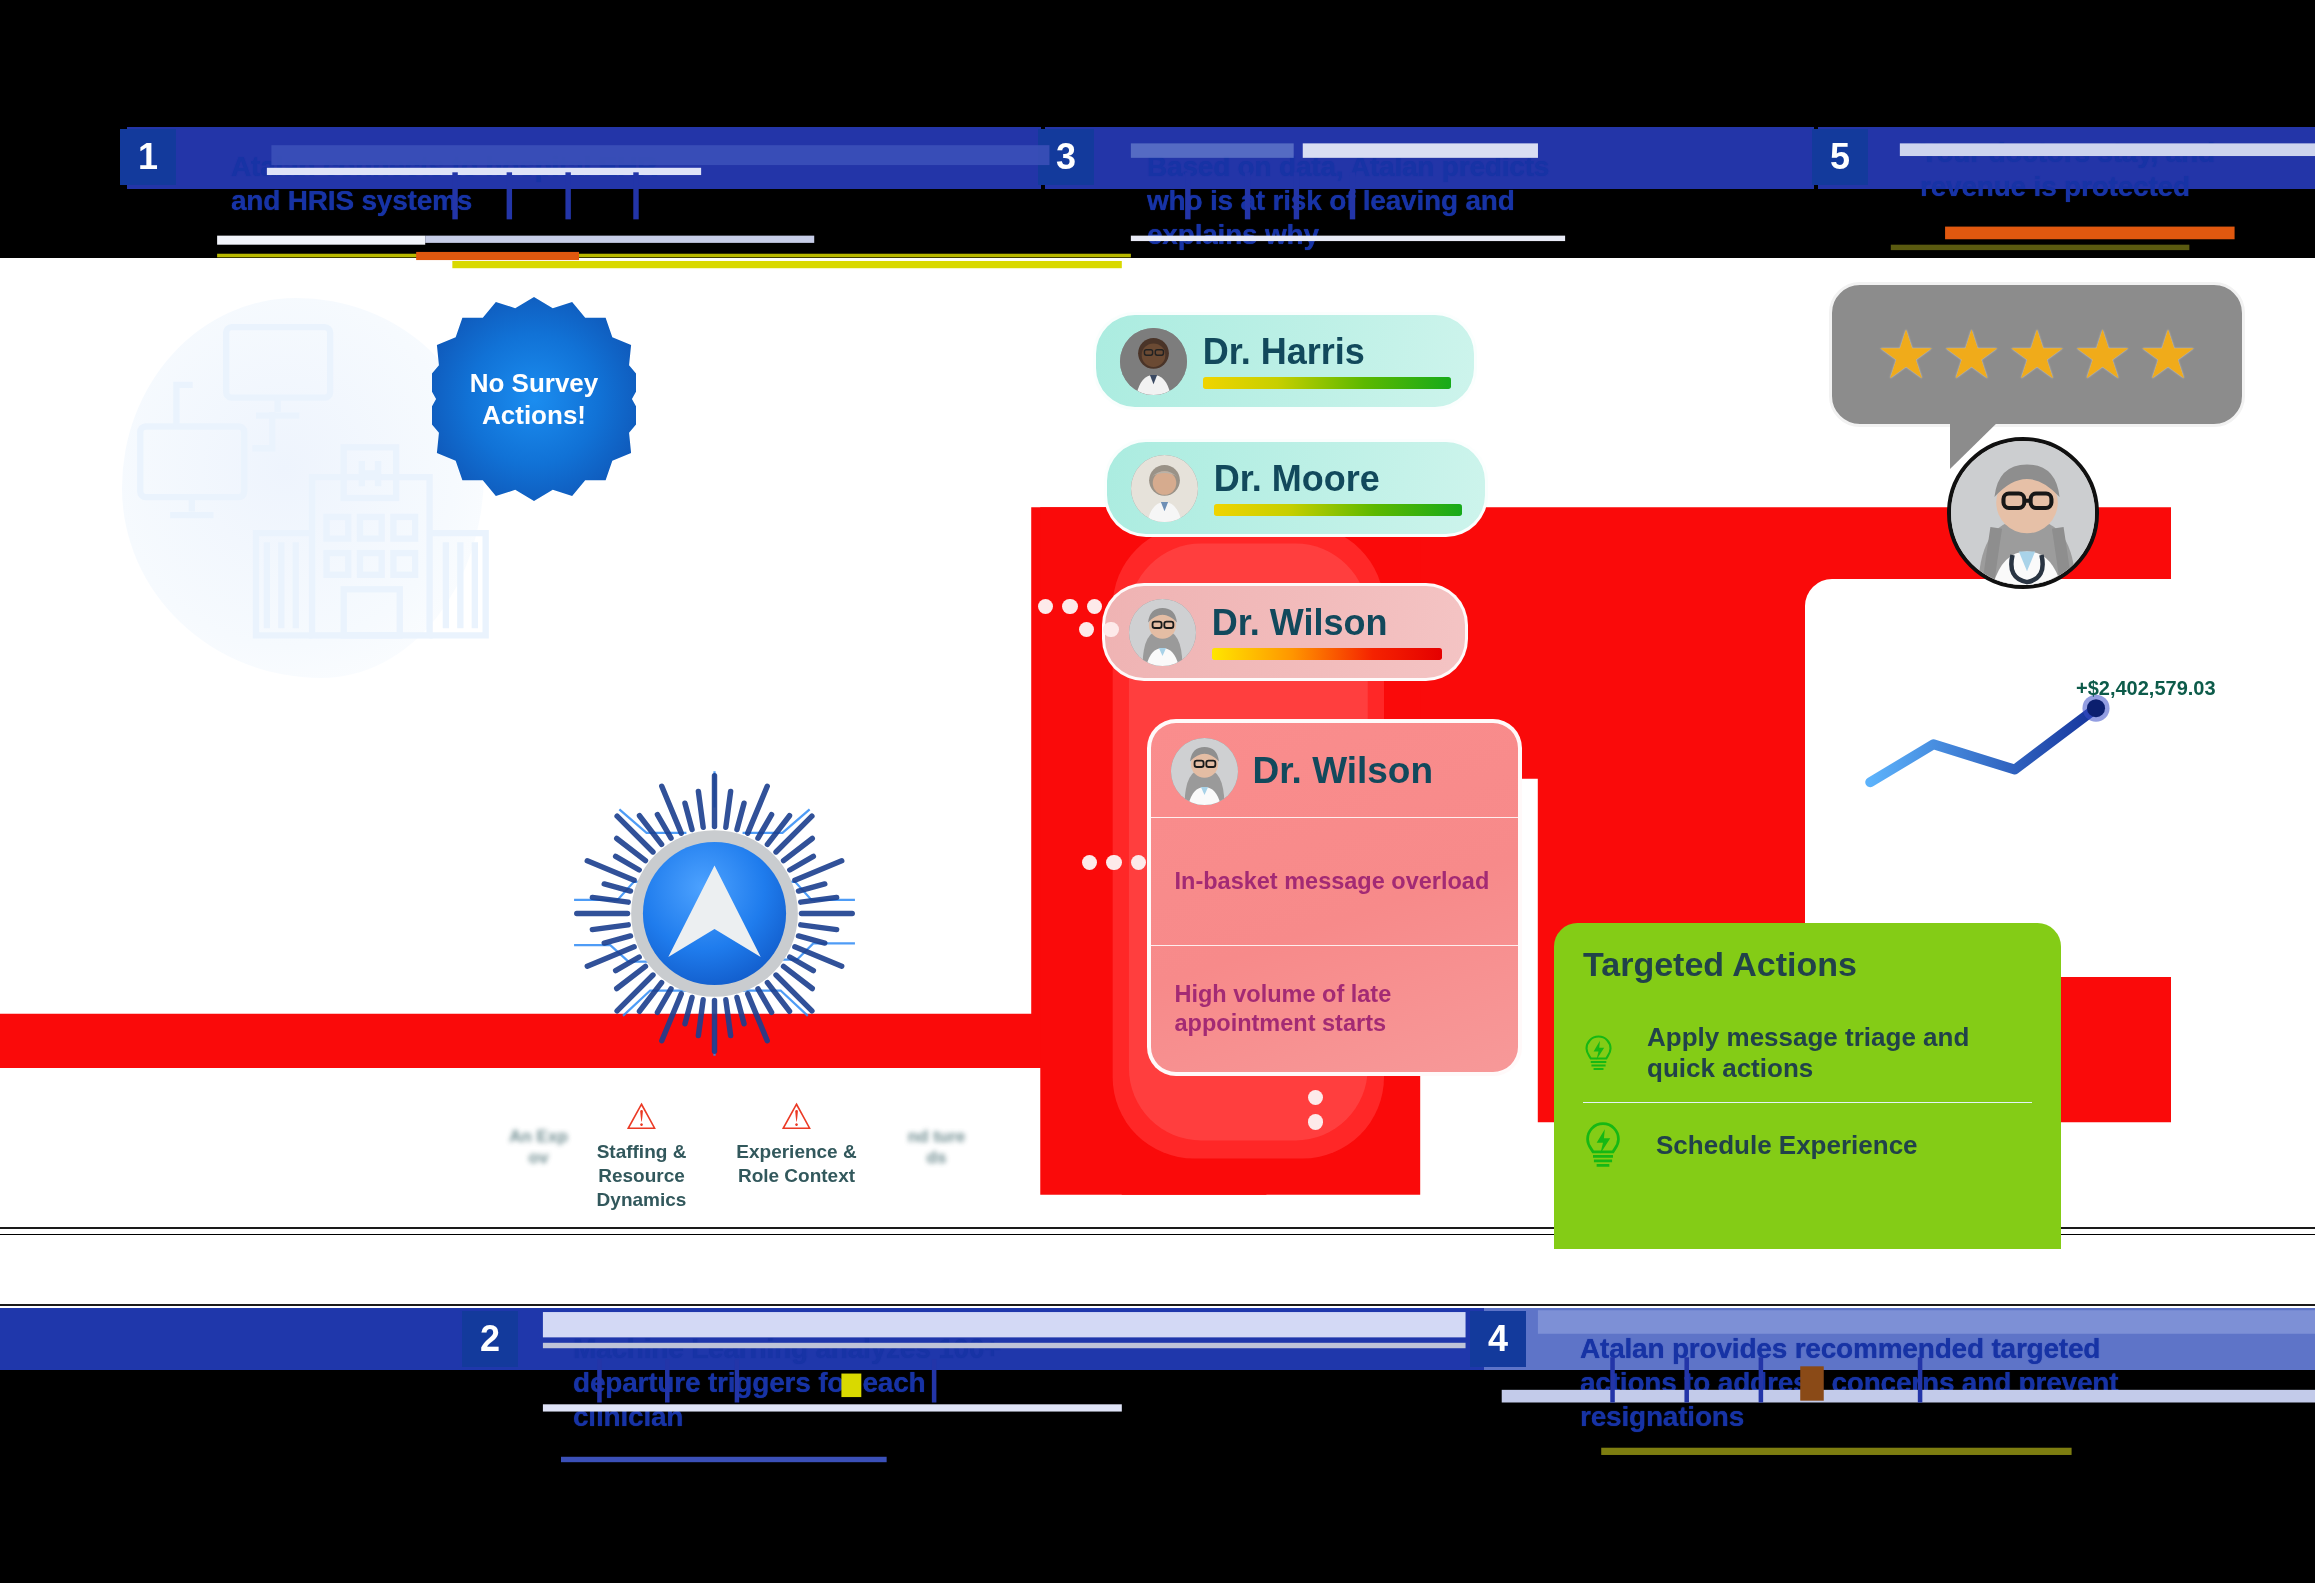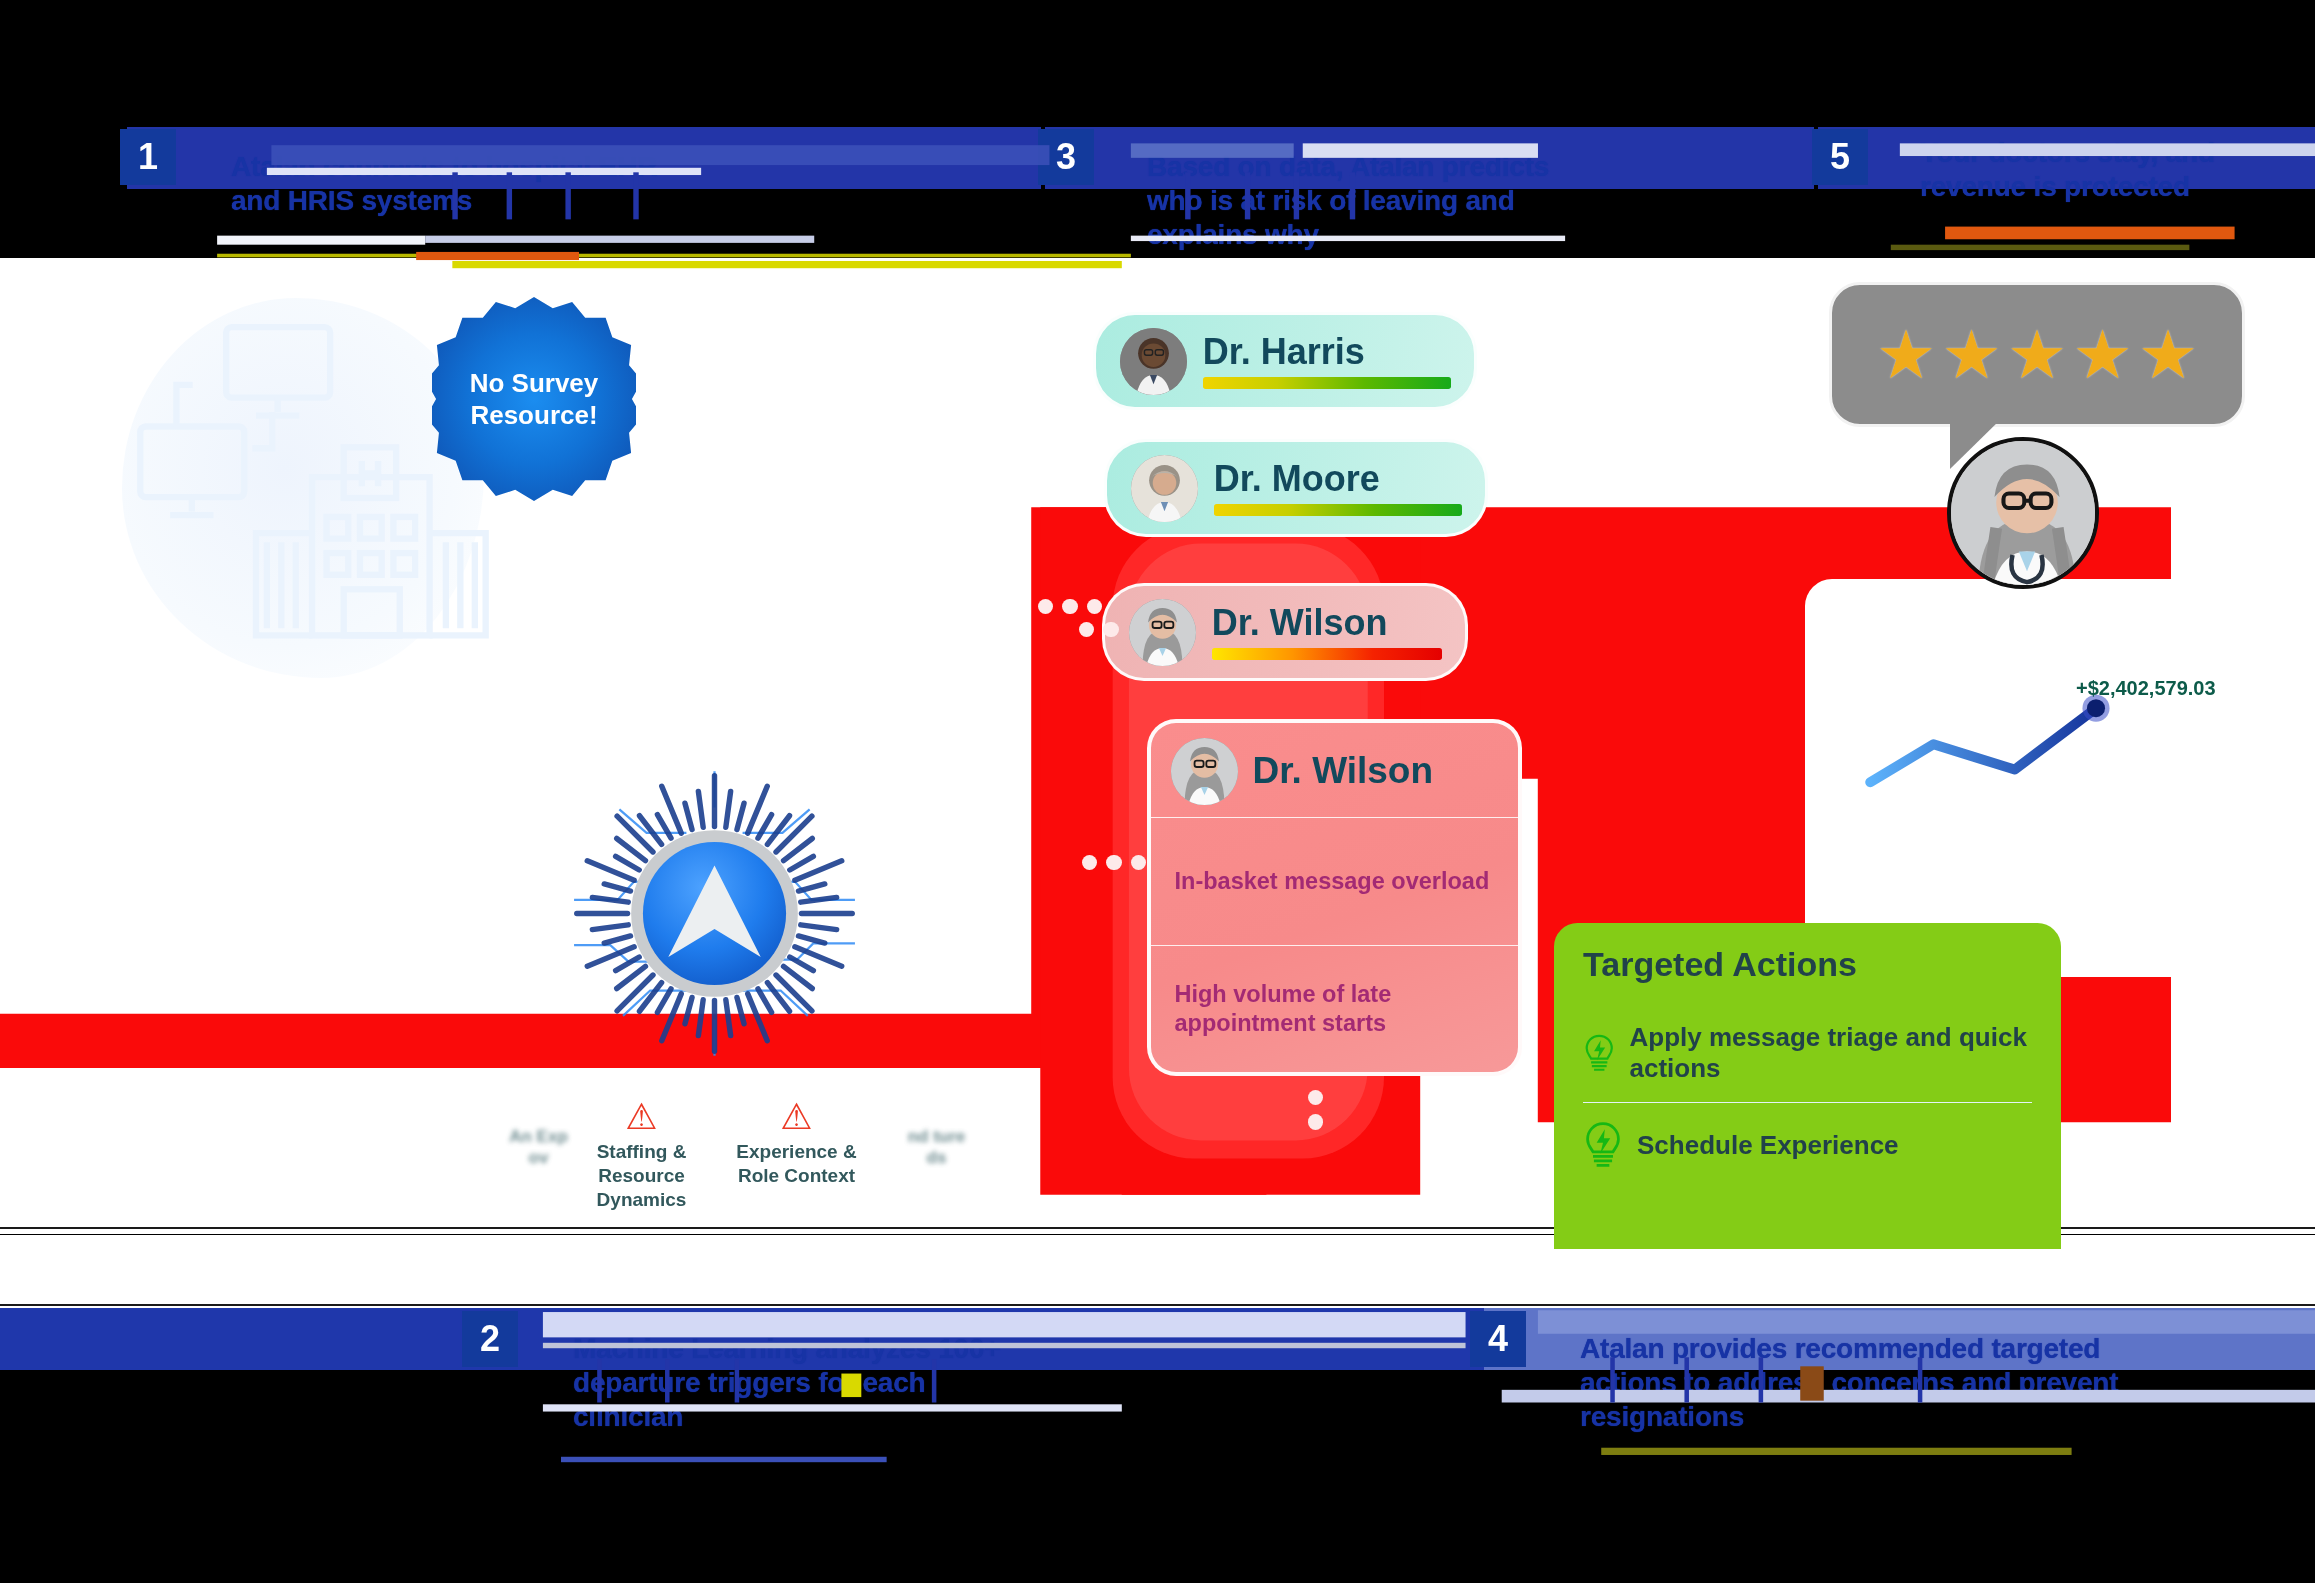--- a/index.html
+++ b/index.html
@@ -124,21 +124,21 @@
   .dots.h { gap: 9px; }
   .dots.v { flex-direction: column; gap: 9px; }
   .dot { width: 15.4px; height: 15.4px; border-radius: 50%; background: #fdeaea; }
 
   
   #actions {
     position: absolute; left: 1554px; top: 923px; width: 507px; height: 326px;
     background: #84cc16; border-radius: 23.5px 23.5px 0 0; z-index: 11; padding: 22px 29px;
   }
   #actions h3 { font-size: 34px; font-weight: bold; color: #21424a; margin-bottom: 20px; }
-  .act-row { display: flex; align-items: center; gap: 14px; padding: 18px 0; }
+  .act-row { display: flex; align-items: center; gap: 33px; padding: 18px 0; }
   .act-row + .act-row { border-top: 1.8px solid #e3f4f7; }
   .act-txt { font-size: 26px; font-weight: bold; color: #21424a; line-height: 1.2; }
 
   
   #bubble {
     position: absolute; left: 1829px; top: 282px; width: 416px; height: 145px;
     background: #8c8c8c; border: 3.6px solid #f2f2f2; border-radius: 31px; z-index: 12;
     display: flex; align-items: center; justify-content: center; gap: 5.4px;
   }
   #bubble .tail {
@@ -213,21 +213,21 @@
         <path d="M250 290 h-62 v113 h62 M380 290 h62 v113 h-62"></path>
         <path d="M200 300 v95 M216 300 v95 M232 300 v95 M398 300 v95 M414 300 v95 M430 300 v95"></path>
       </g>
     </svg>
   </div>
 
   <div id="badge">
     <div class="starburst"></div>
     <div class="btxt">
       <span>No Survey</span>
-      <span>Resource!</span>
+      <span>Actions!</span>
     </div>
   </div>
 
   <svg id="hub" viewBox="0 0 330 330">
     <g stroke="#2f8bf5" stroke-width="2.5" fill="none" opacity=".85">
       <path d="M10 150 h48 l18 -20 h36 M10 200 h40 l20 18 h40 M320 150 h-48 l-18 -20 h-36
                M320 198 h-46 l-18 18 h-34 M60 50 l30 26 h44 M270 50 l-30 26 h-44
                M64 278 l30 -28 h42 M268 278 l-30 -28 h-42 M165 8 v40 M165 322 v-40"></path>
     </g>
     <g stroke="#1b3f8f" stroke-width="6" stroke-linecap="round" opacity=".9">

